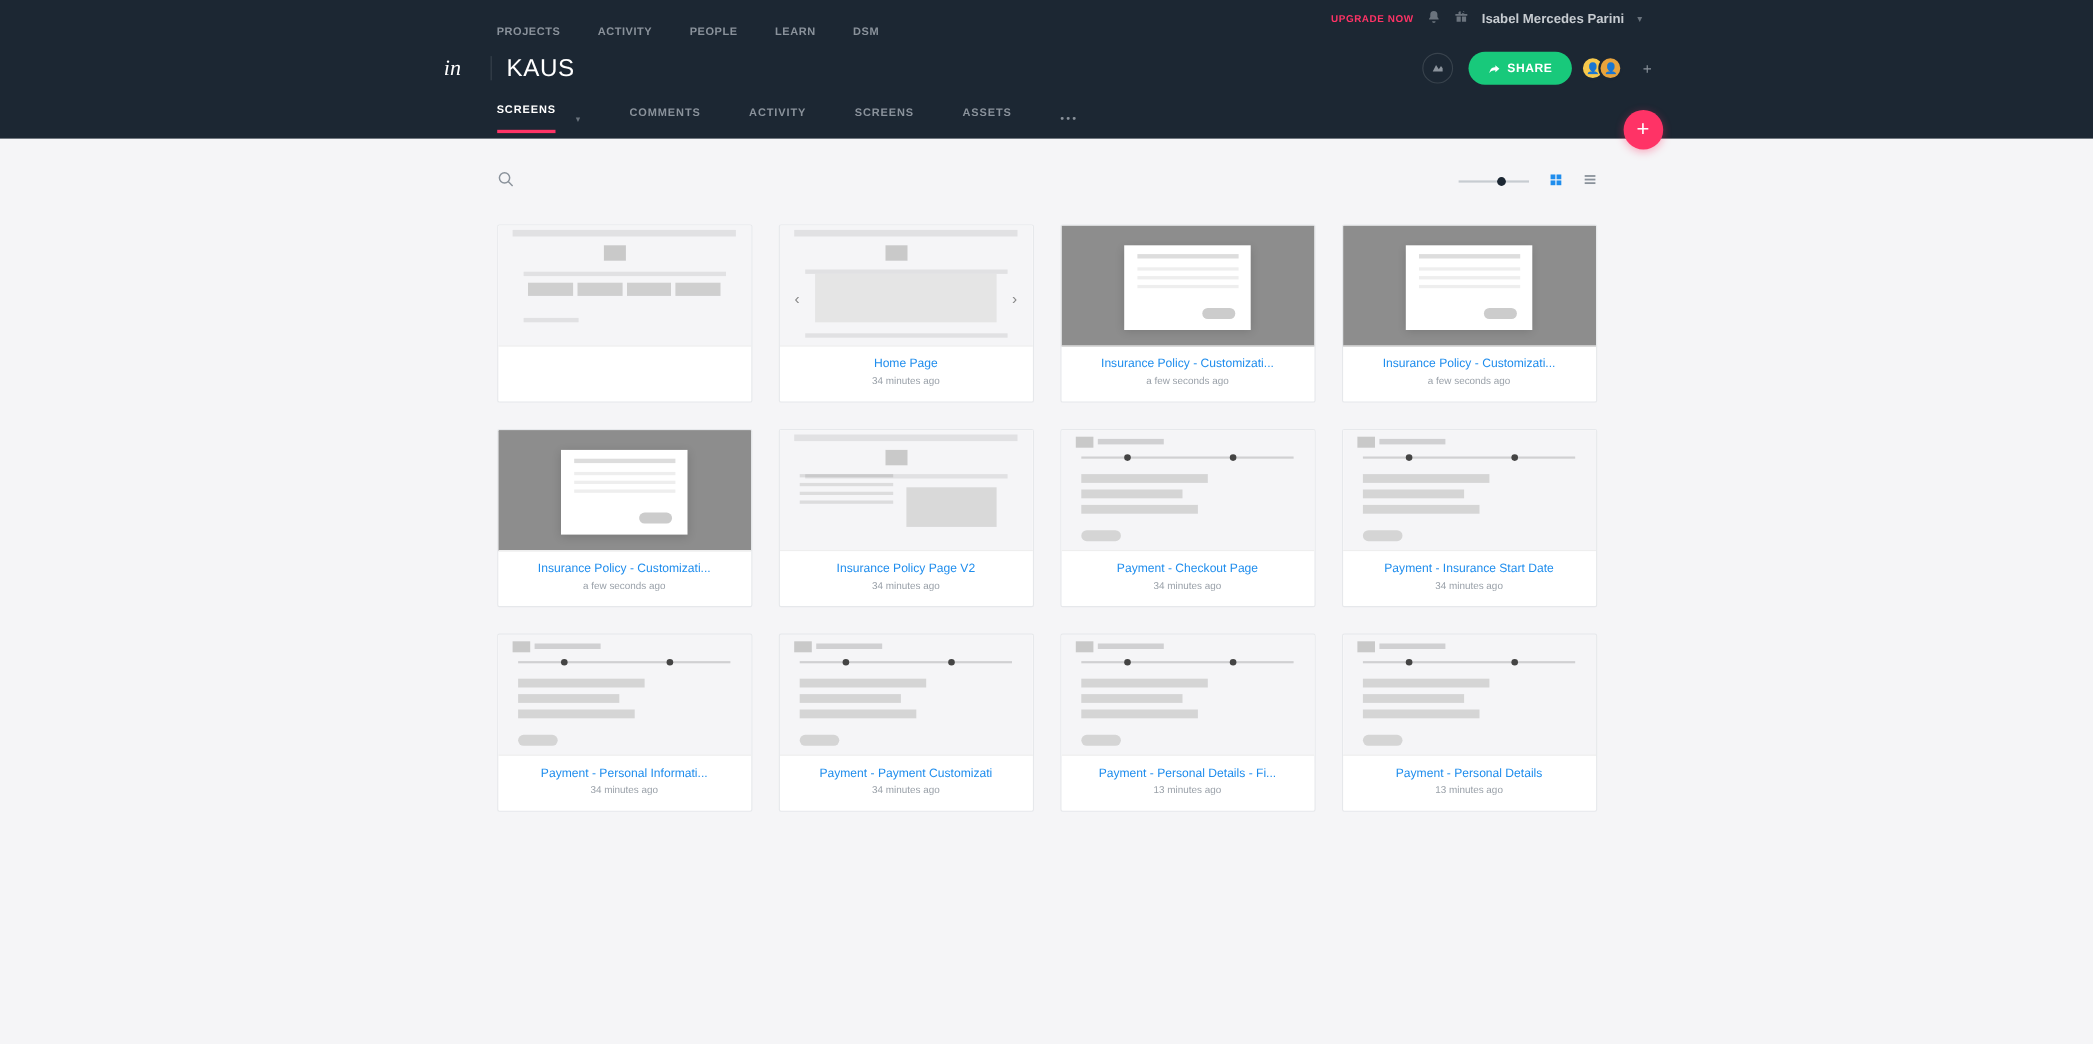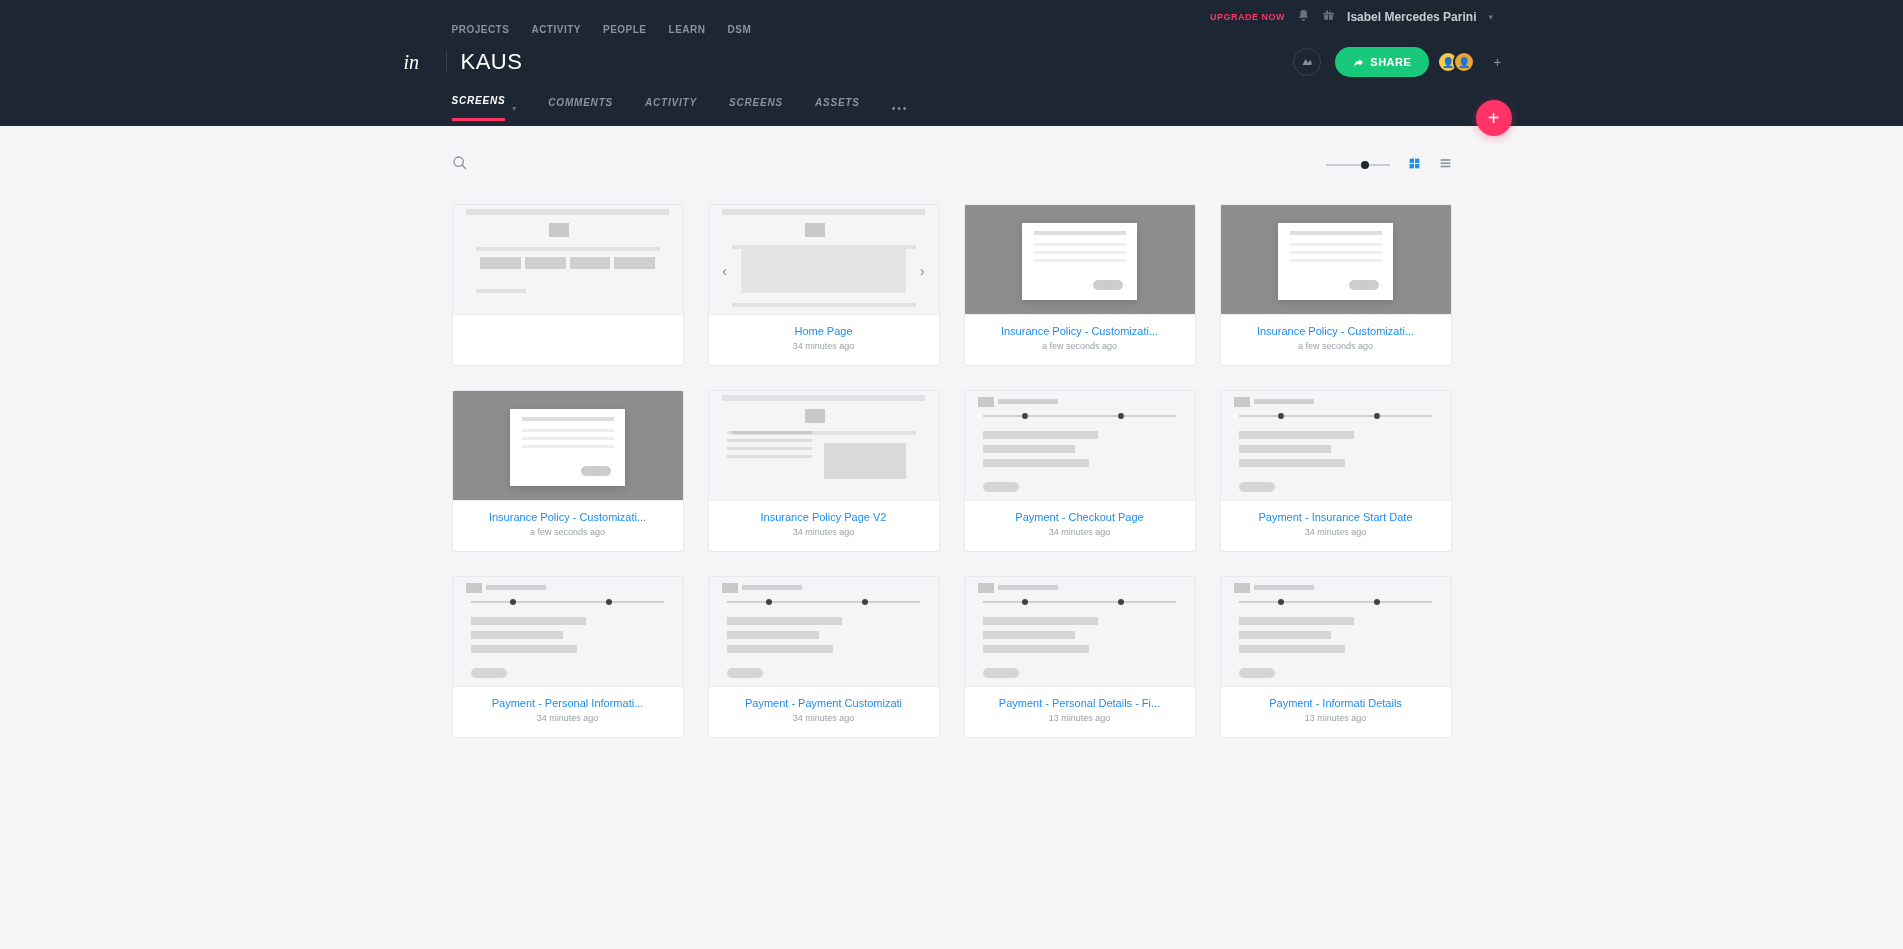--- a/index.html
+++ b/index.html
@@ -1,40 +1,40 @@
 <!DOCTYPE html>
 <html><head>
 <meta charset="utf-8">
 <style>
 * { margin: 0; padding: 0; box-sizing: border-box; }
 body { font-family: -apple-system, BlinkMacSystemFont, "Segoe UI", Helvetica, Arial, sans-serif; background: #f5f5f7; color: #1c2733; }
 
 .header { background: #1c2733; color: #fff; }
 .topbar { max-width: 1100px; margin: 0 auto; display: flex; align-items: center; height: 34px; font-size: 10px; letter-spacing: 0.5px; }
-.topnav { display: flex; gap: 22px; padding-left: 50px; margin-top: 24px; }
+.topnav { display: flex; gap: 34px; padding-left: 50px; margin-top: 24px; }
 .topnav a { color: #8a929b; text-decoration: none; font-weight: 600; cursor: pointer; }
 .topright { margin-left: auto; display: flex; align-items: center; gap: 12px; padding-right: 8px; }
 .upgrade { color: #ff3366; font-weight: 700; font-size: 9px; letter-spacing: 0.5px; }
 .icon-sm { color: #6a737d; font-size: 13px; }
 .username { color: #c7ccd1; font-size: 12px; letter-spacing: 0; font-weight: bold; }
 .chevron { color: #6a737d; font-size: 9px; }
 
 .projectbar { max-width: 1100px; margin: 0 auto; display: flex; align-items: center; height: 56px; padding-left: 0; }
 .logo { width: 30px; font-size: 20px; font-style: italic; font-family: serif; color: #fff; padding-left: 2px; }
 .divider { width: 1px; height: 22px; background: #39434d; margin: 0 14px; }
 .project-title { font-size: 22px; font-weight: 300; color: #fff; letter-spacing: 0.5px; }
 .projectright { margin-left: auto; display: flex; align-items: center; gap: 14px; }
 .freehand-btn { width: 28px; height: 28px; border-radius: 50%; border: 1px solid #39434d; display: flex; align-items: center; justify-content: center; color: #8a929b; font-size: 12px; cursor: pointer; }
 .share-btn { background: #18c97b; border: none; border-radius: 18px; height: 30px; padding: 0 18px; display: flex; align-items: center; gap: 6px; color: #fff; font-size: 11px; font-weight: 700; letter-spacing: 0.5px; cursor: pointer; }
 .avatars { display: flex; align-items: center; }
 .avatar { width: 22px; height: 22px; border-radius: 50%; background: #f7c94c; border: 2px solid #1c2733; margin-left: -6px; display: flex; align-items: center; justify-content: center; font-size: 10px; }
 .avatar.a2 { background: #e8a33c; }
 .plus-avatar { color: #8a929b; font-size: 14px; margin-left: 4px; cursor: pointer; }
 
-.tabbar { max-width: 1100px; margin: 0 auto; display: flex; align-items: center; height: 36px; font-size: 10px; letter-spacing: 0.8px; padding-left: 50px; gap: 32px; position: relative; font-style: italic; }
+.tabbar { max-width: 1100px; margin: 0 auto; display: flex; align-items: center; height: 36px; font-size: 10px; letter-spacing: 0.8px; padding-left: 50px; gap: 44px; position: relative; }
 .tabbar a { color: #8a929b; text-decoration: none; font-weight: 600; cursor: pointer; padding-bottom: 12px; }
 .tabbar a.active { color: #fff; border-bottom: 3px solid #ff3366; }
 .tab-dropdown { color: #6a737d; font-size: 8px; margin-left: -26px; }
 .tab-more { color: #8a929b; letter-spacing: 2px; cursor: pointer; }
 
 .fab { position: absolute; right: calc(50% - 560px); top: 100px; width: 36px; height: 36px; border-radius: 50%; background: #ff3366; color: #fff; display: flex; align-items: center; justify-content: center; font-size: 20px; box-shadow: 0 2px 8px rgba(255,51,102,0.4); cursor: pointer; z-index: 10; }
 
 .content { max-width: 1100px; margin: 0 auto; padding: 24px 50px 60px; }
 .toolbar { display: flex; align-items: center; margin-bottom: 24px; height: 30px; }
 .search-icon { color: #8a929b; font-size: 16px; cursor: pointer; }
@@ -363,18 +363,18 @@
             <div class="head-sq"></div>
             <div class="head-txt"></div>
             <div class="stepper"></div>
             <div class="form-box"></div>
             <div class="form-box" style="top:54px;width:40%"></div>
             <div class="form-box" style="top:68px;width:46%"></div>
             <div class="btn-pill"></div>
           </div>
         </div>
         <div class="card-info">
-          <div class="card-title">Payment - Informati Details</div>
+          <div class="card-title">Payment - Personal Details</div>
           <div class="card-time">13 minutes ago</div>
         </div>
       </div>
     </div>
 </div>
 
 </body></html>

